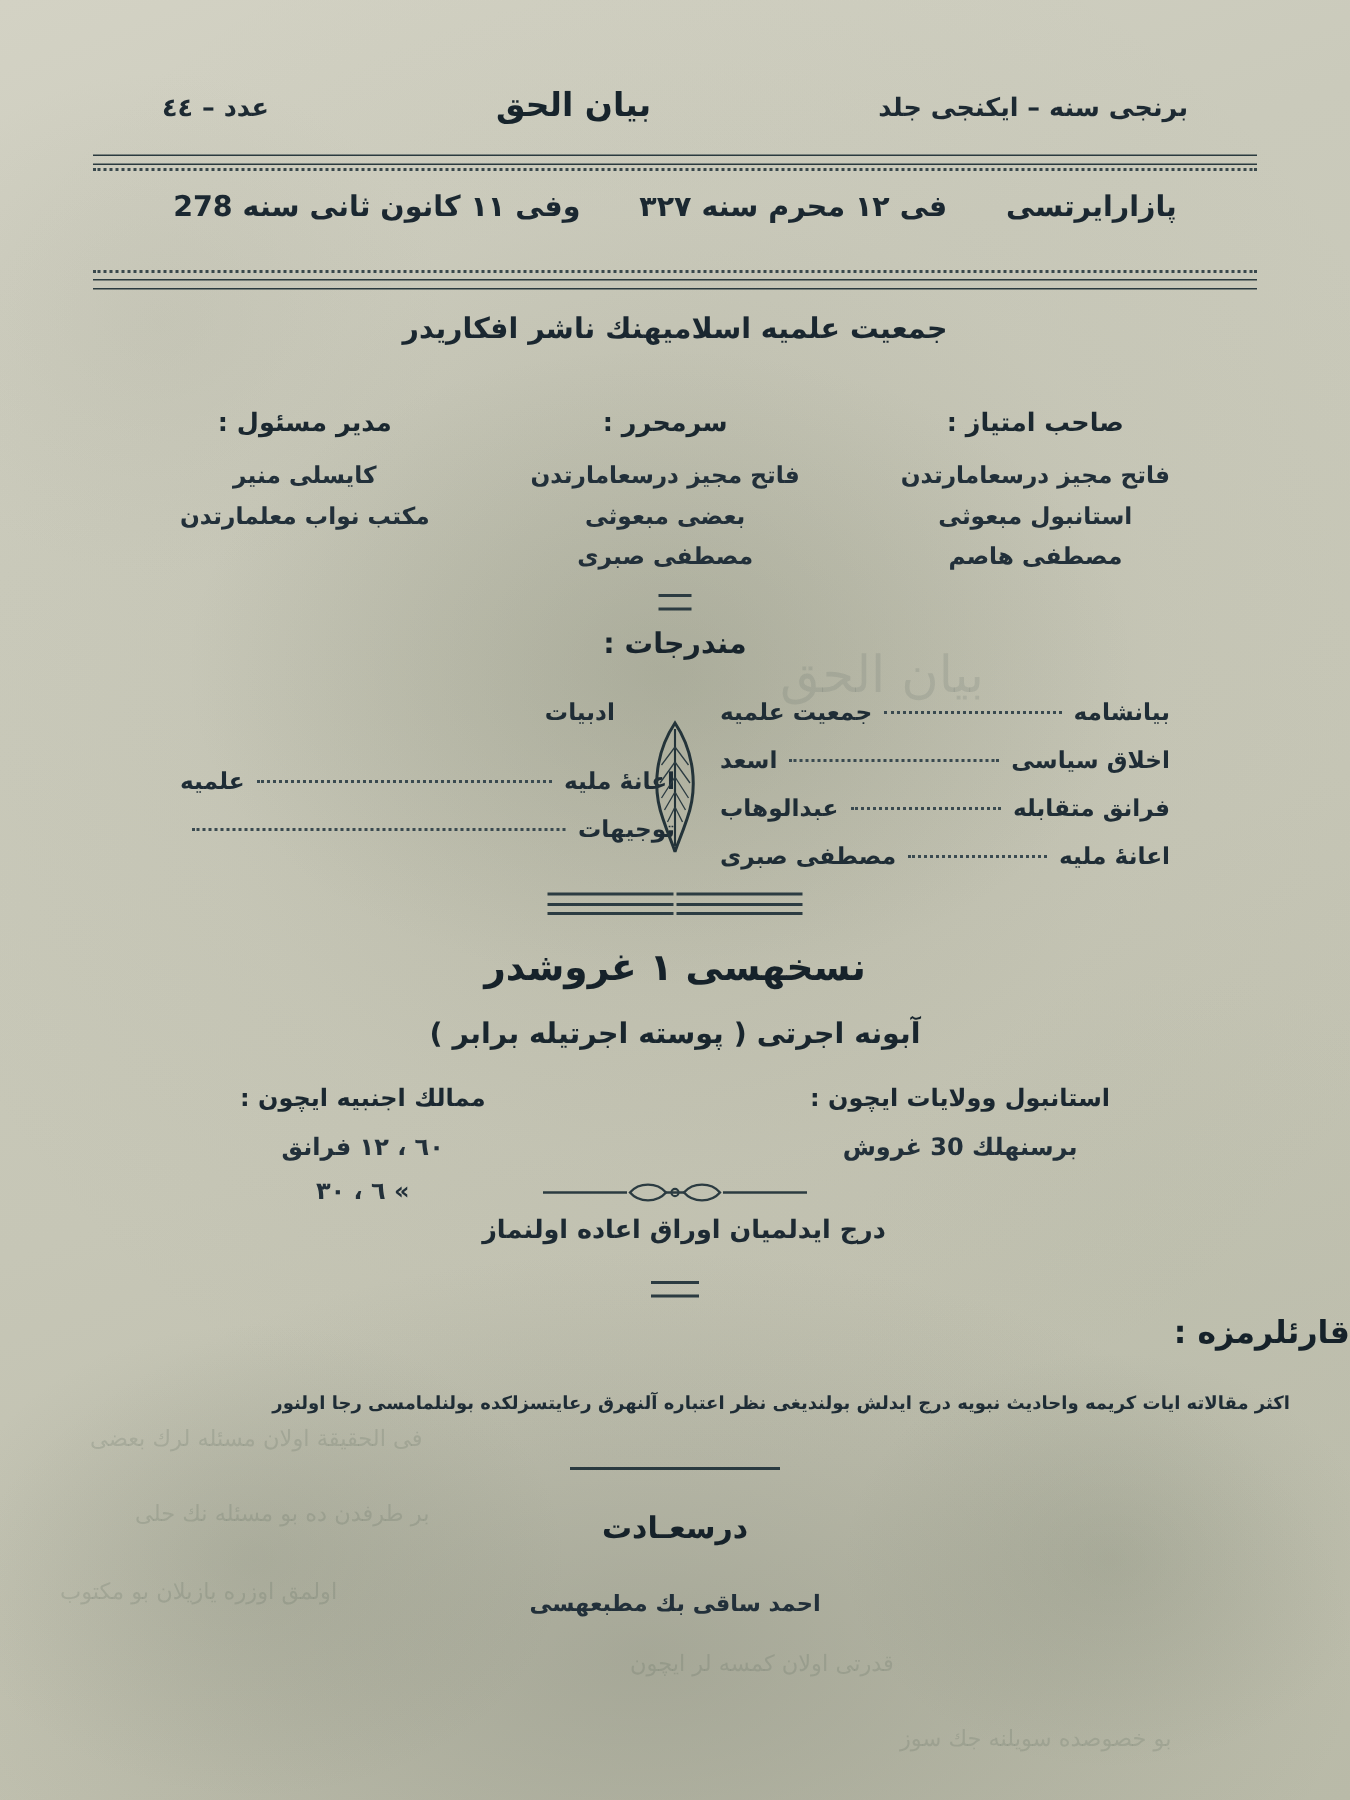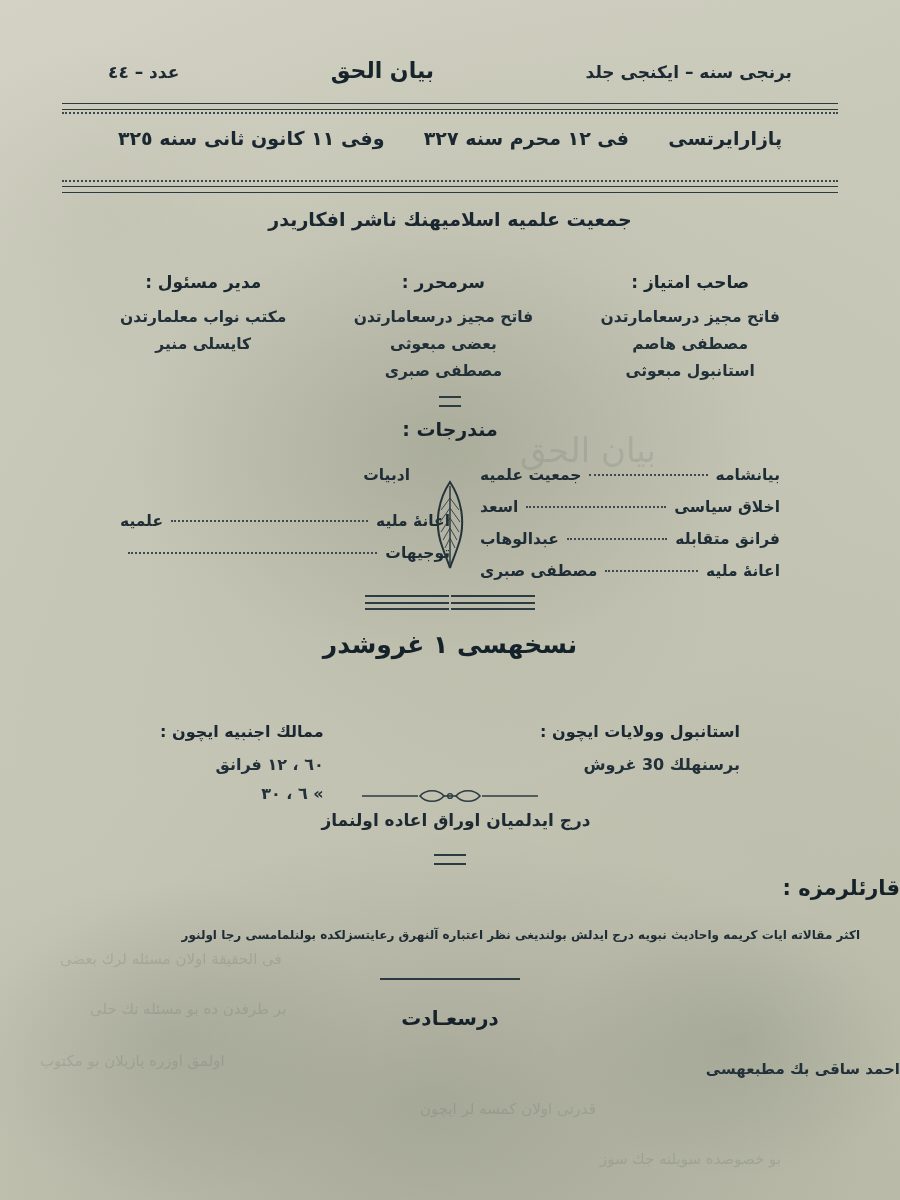--- a/index.html
+++ b/index.html
@@ -230,21 +230,21 @@
   }
 
   .sub-cols {
     position: absolute;
     top: 718px;
     left: 160px;
     right: 160px;
     display: flex;
     justify-content: space-between;
   }
-  .sub-col { line-height: 1.8; }
+  .sub-col { text-align: center; line-height: 1.8; }
   .sub-col .sub-head { font-size: 16px; color: #1b2831; margin-bottom: 4px; }
   .sub-col .sub-line { font-size: 16px; color: #22303a; }
 
   .ornament-floral {
     position: absolute;
     left: 0; right: 0;
     text-align: center;
     font-size: 19px;
     color: #2b3b41;
     letter-spacing: 2px;
@@ -291,21 +291,21 @@
     text-align: center;
     font-size: 20px;
     font-weight: 700;
     color: #16222a;
     letter-spacing: 1px;
   }
   .printer {
     position: absolute;
     top: 1060px;
     left: 0; right: 0;
-    text-align: right;
+    text-align: center;
     font-size: 15px;
     color: #22303a;
   }
 </style>
 </head>
 <body>
 
 <div class="page">
 
   <div class="blotch b1"></div>
@@ -329,45 +329,45 @@
     </div>
 
     <div class="rule-double" style="top:103px;"></div>
     <div class="rule-dotted" style="top:112px;"></div>
 
     <div class="dateline arabic">
       <span>پازارايرتسى</span>
       <span class="sep"></span>
       <span>فى ١٢ محرم سنه ٣٢٧</span>
       <span class="sep"></span>
-      <span>وفى ١١ كانون ثانى سنه ٣٢٥</span>
+      <span>وفى ١١ كانون ثانى سنه 278</span>
     </div>
 
     <div class="rule-dotted" style="top:180px;"></div>
     <div class="rule-double" style="top:186px;"></div>
 
     <div class="tagline arabic">جمعيت علميه اسلاميهنك ناشر افكاريدر</div>
 
     <div class="staff">
       <div class="staff-col">
         <div class="role arabic">صاحب امتياز :</div>
         <div class="line arabic">فاتح مجيز درسعامارتدن</div>
+        <div class="line arabic">استانبول مبعوثى</div>
         <div class="line arabic">مصطفى هاصم</div>
-        <div class="line arabic">استانبول مبعوثى</div>
       </div>
       <div class="staff-col">
         <div class="role arabic">سرمحرر :</div>
         <div class="line arabic">فاتح مجيز درسعامارتدن</div>
         <div class="line arabic">بعضى مبعوثى</div>
         <div class="line arabic">مصطفى صبرى</div>
       </div>
       <div class="staff-col">
         <div class="role arabic">مدير مسئول :</div>
+        <div class="line arabic">كايسلى منير</div>
         <div class="line arabic">مكتب نواب معلمارتدن</div>
-        <div class="line arabic">كايسلى منير</div>
       </div>
     </div>
 
     <div class="ornament-small" style="top:392px;">
       <span class="orn-bar"></span>
     </div>
 
     <div class="contents-title arabic">مندرجات :</div>
 
     <div class="contents">
@@ -420,20 +420,21 @@
         <path d="M22 18 L31 30 M22 28 L32 42 M22 38 L31 52 M22 48 L29 60 M22 58 L27 68" stroke="#2c3c42" stroke-width="0.9"></path>
       </svg>
     </div>
 
     <div class="ornament-bars" style="top:595px;">
       <span class="triple-bar"></span><span class="triple-bar"></span>
     </div>
 
     <div class="price arabic">نسخهسى ١ غروشدر</div>
 
+    <div class="subscription-title arabic">آبونه اجرتى ( پوسته اجرتيله برابر )</div>
 
     <div class="sub-cols">
       <div class="sub-col">
         <div class="sub-head arabic">استانبول وولايات ايچون :</div>
         <div class="sub-line arabic">برسنهلك 30 غروش</div>
       </div>
       <div class="sub-col">
         <div class="sub-head arabic">ممالك اجنبيه ايچون :</div>
         <div class="sub-line arabic">٦٠ ، ١٢ فرانق</div>
         <div class="sub-line arabic">» ٦ ، ٣٠</div>

